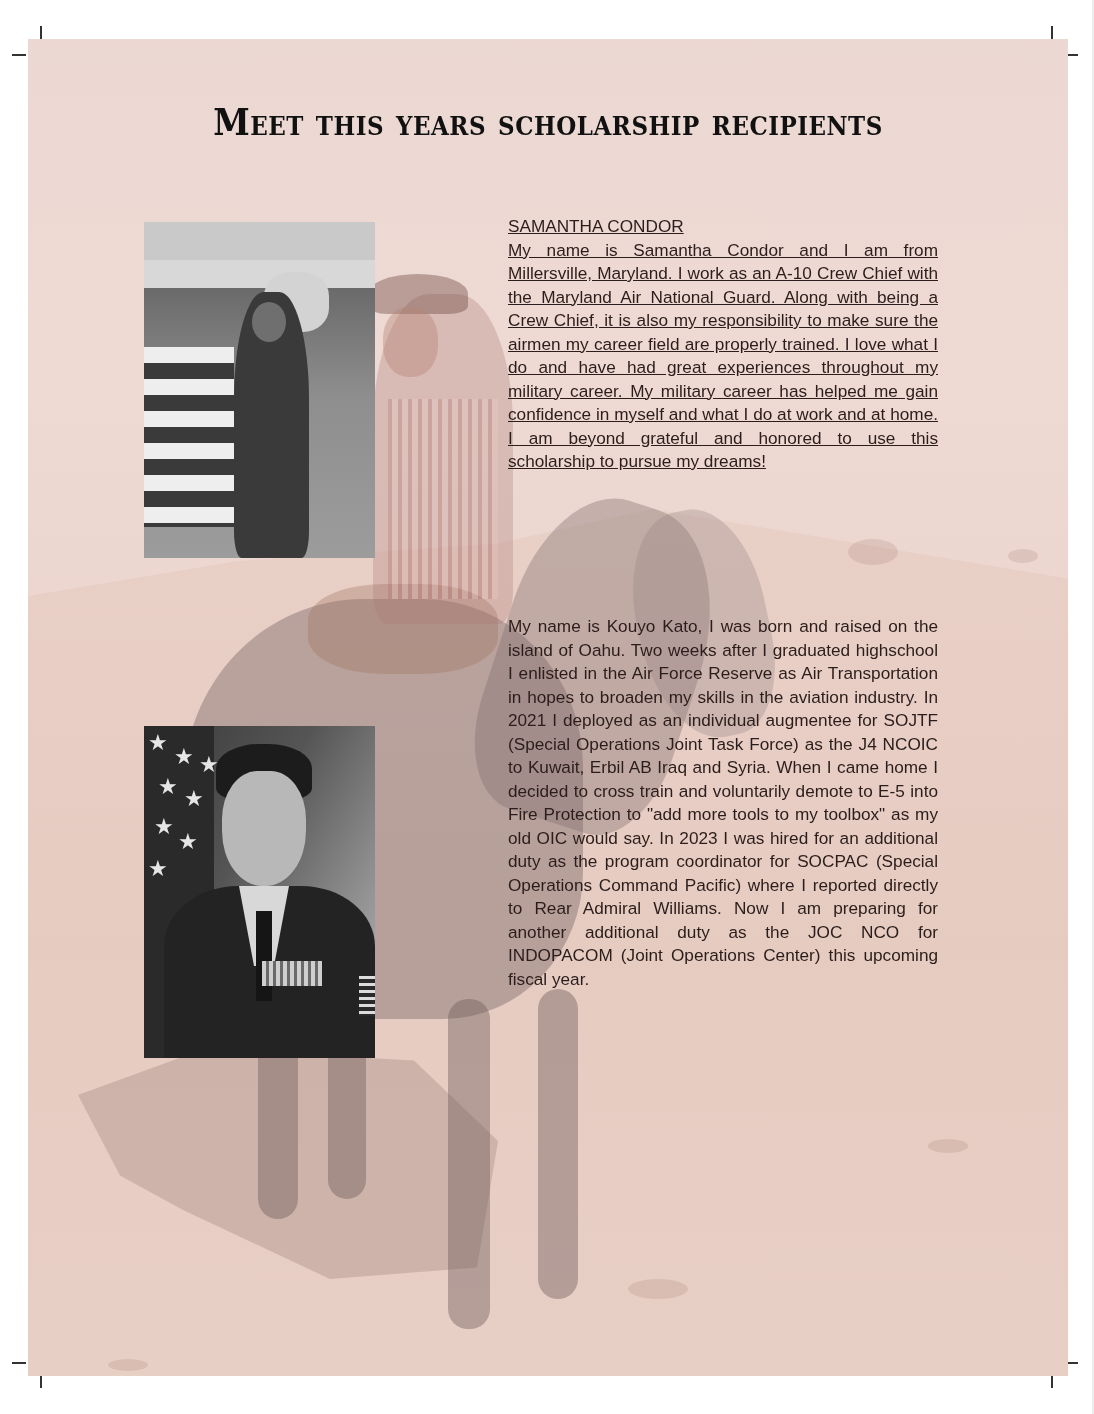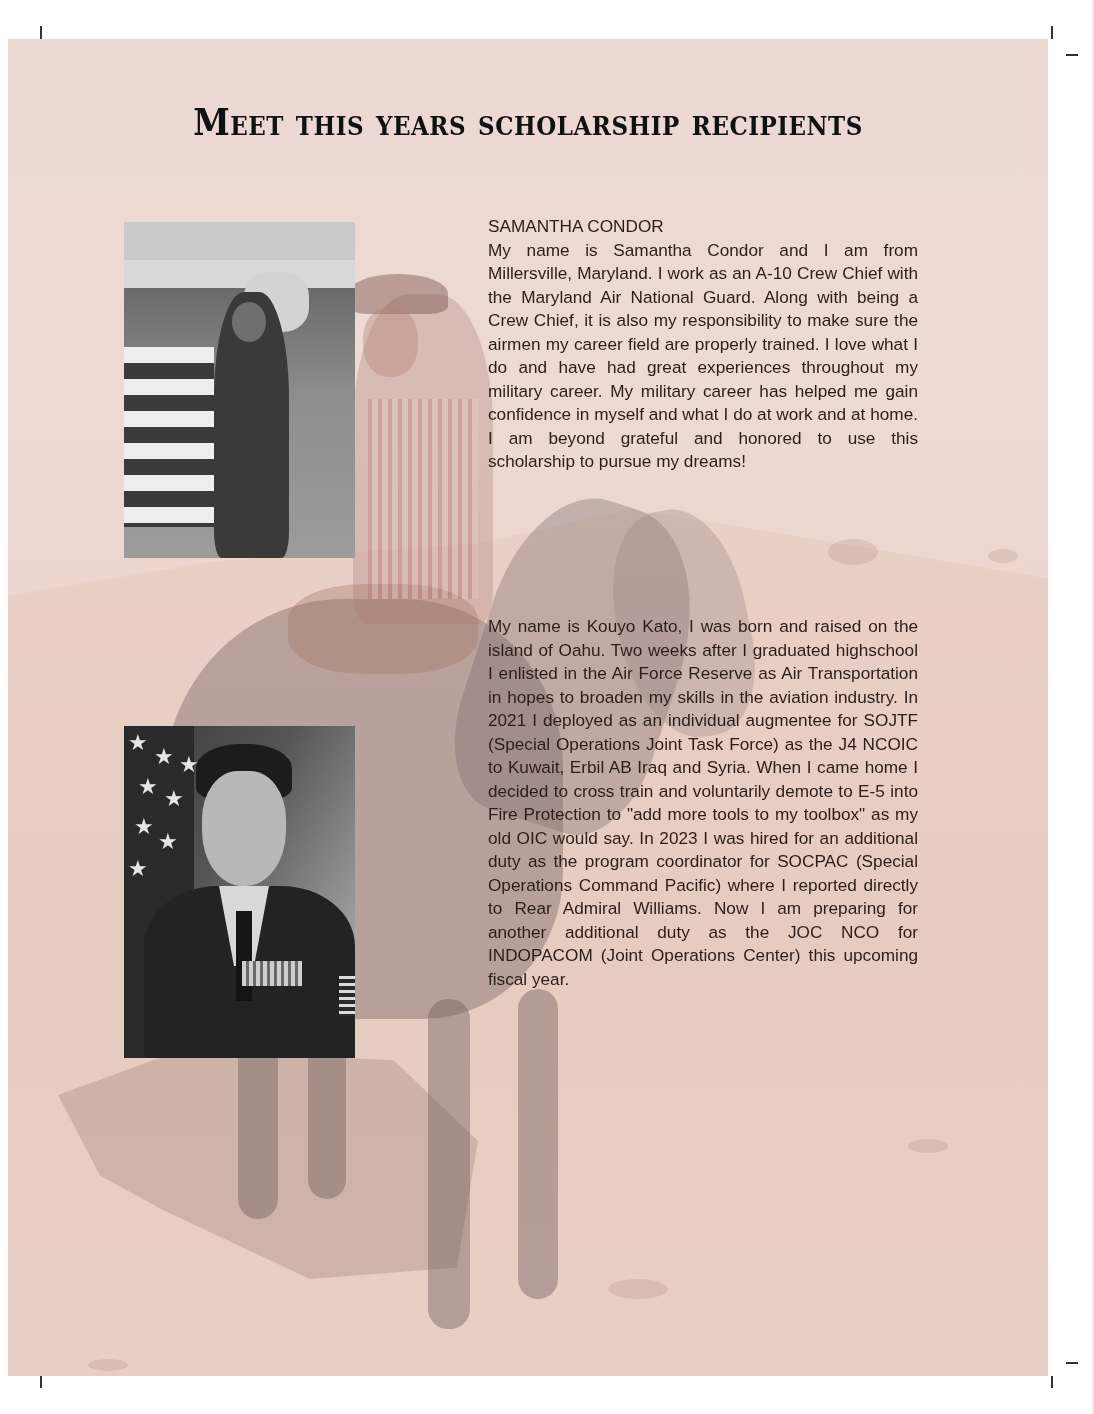--- a/index.html
+++ b/index.html
@@ -6,21 +6,21 @@
   body {
     width: 1094px; height: 1414px; position: relative; overflow: hidden;
     background: #ffffff;
     font-family: "Liberation Sans", "DejaVu Sans", sans-serif;
   }
   .right-rule {
     position: absolute; left: 1092px; top: 0; width: 2px; height: 1414px; background: #ececec;
   }
   .crop { position: absolute; background: #333; }
   .page {
-    position: absolute; left: 8px; top: 39px; width: 1040px; height: 1337px;
+    position: absolute; left: 28px; top: 39px; width: 1040px; height: 1337px;
     background: #7dd3fc; overflow: hidden;
   }
   
   .bg { position: absolute; inset: 0; }
   .sky {
     position: absolute; left: 0; top: 0; width: 1040px; height: 560px;
     background: linear-gradient(180deg, #ecd8d2 0%, #eed9d3 60%, #ecd6cf 100%);
   }
   .ground {
     position: absolute; left: 0; top: 470px; width: 1040px; height: 870px;
@@ -107,21 +107,21 @@
   .p2-hair { position: absolute; left: 72px; top: 18px; width: 96px; height: 55px; background: #1c1c1c; border-radius: 45% 45% 20% 20%; }
   .p2-ribbons { position: absolute; left: 118px; top: 235px; width: 60px; height: 25px;
     background: repeating-linear-gradient(90deg, #cfcfcf 0 4px, #6a6a6a 4px 7px); }
   .p2-chevrons { position: absolute; left: 215px; top: 250px; width: 16px; height: 40px;
     background: repeating-linear-gradient(180deg, #dcdcdc 0 3px, #2a2a2a 3px 7px); }
   
   .bio {
     position: absolute; left: 480px; width: 430px;
     color: #2b1d1b; font-size: 17.2px; line-height: 23.5px;
   }
-  .bio-1 { top: 176px; }
+  .bio-1 { top: 176px; text-decoration: underline; }
   .bio-2 { top: 576px; }
   .bio-name { text-transform: uppercase; display: block; }
   .bio-text { display: block; text-align: justify; }
 </style>
 </head>
 <body>
 
 <div class="right-rule"></div>
 
 <div class="crop" style="left:40px;top:26px;width:1.5px;height:13px;"></div>

